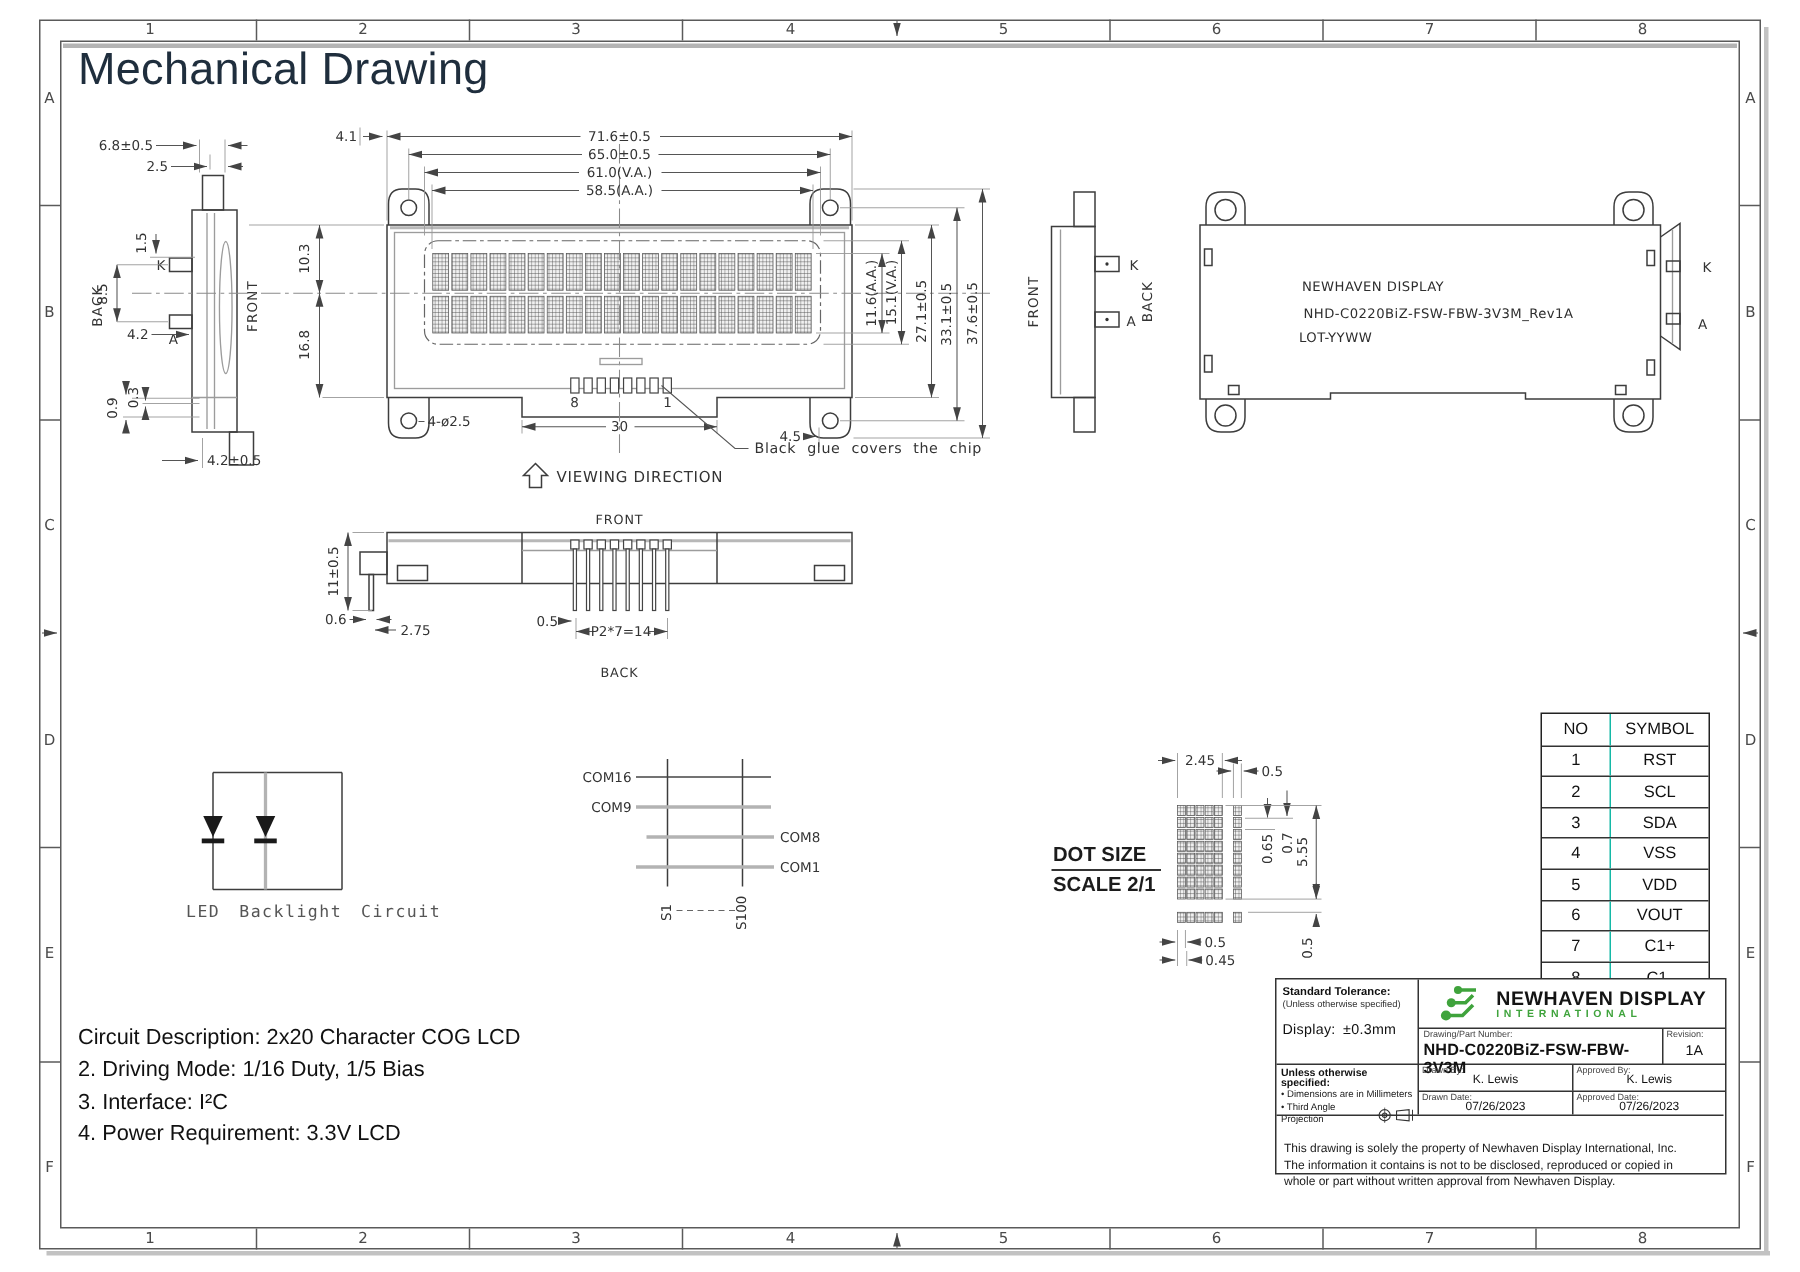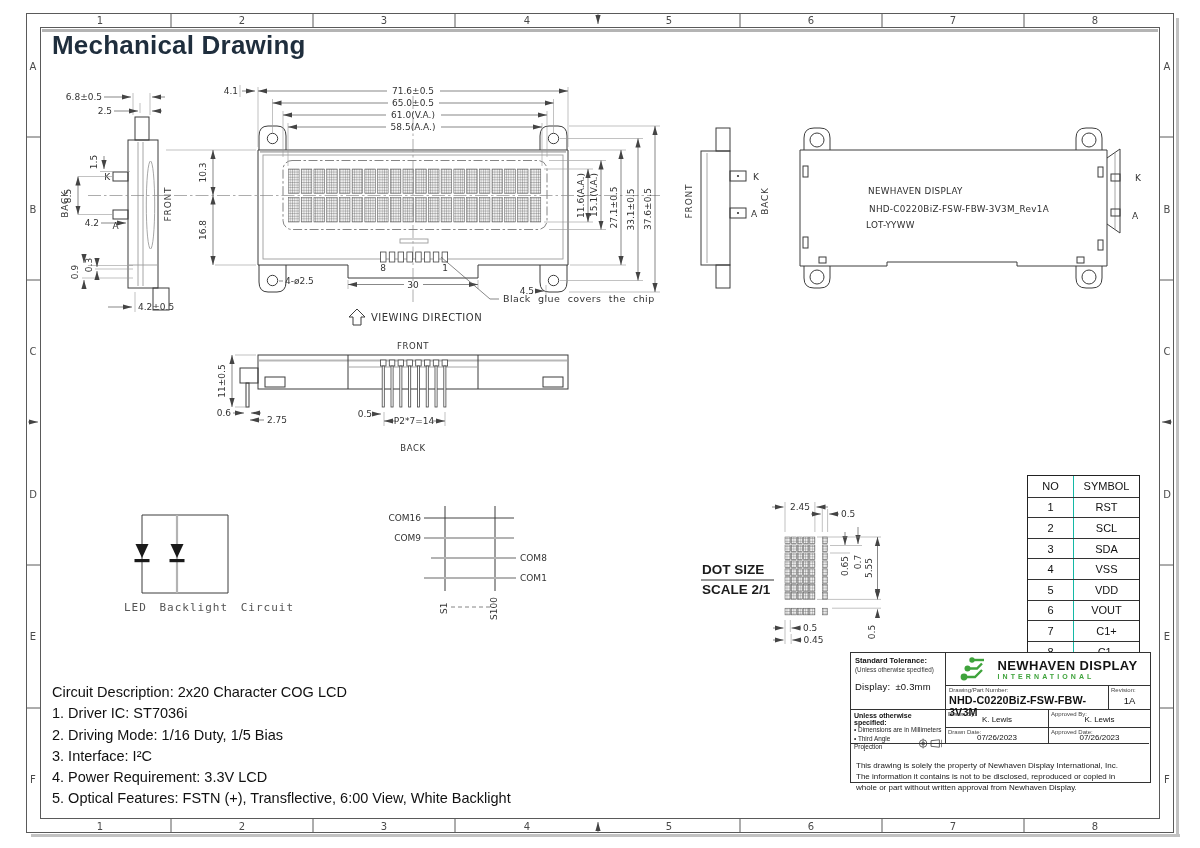--- a/index.html
+++ b/index.html
@@ -4,21 +4,21 @@
 <style>
   *{margin:0;padding:0;box-sizing:border-box}
   html,body{width:1200px;height:848px;background:#fff;font-family:"Liberation Sans",sans-serif;position:relative;overflow:hidden}
   .sheet{position:absolute;inset:0;background:#fff}
   .outer-frame{position:absolute;left:26px;top:13px;width:1148px;height:820px;border:1px solid #5a5a5a}
   .inner-frame{position:absolute;left:40px;top:27px;width:1120px;height:792px;border:1px solid #5a5a5a}
   .accent-top{position:absolute;left:42px;top:28.5px;width:1116px;height:3px;background:#b4b4b4}
   .shadow-bottom{position:absolute;left:31px;top:834px;width:1149px;height:3px;background:#c2c2c2}
   .shadow-right{position:absolute;left:1175.5px;top:18px;width:3px;height:816px;background:#c2c2c2}
   .zlab{position:absolute;transform:translate(-50%,-50%);font:10px "DejaVu Sans",sans-serif;color:#4a4a4a}
-  .title{position:absolute;left:52px;top:30px;font-size:26px;font-weight:700;color:#1f2e3d;letter-spacing:.2px}
+  .title{position:absolute;left:52px;top:30px;font-size:30px;font-weight:400;color:#1f2e3d;letter-spacing:.2px}
   svg.draw{position:absolute;left:0;top:0}
   .ln{fill:none;stroke:#3d3d3d;stroke-width:1}
   .lt{fill:none;stroke:#9c9c9c;stroke-width:.9}
   .ext{stroke:#999;stroke-width:.6;fill:none}
   .dim{stroke:#555;stroke-width:.7;fill:none}
   .fr{stroke:#5a5a5a;stroke-width:1}
   .cl{stroke:#8a8a8a;stroke-width:.7;stroke-dasharray:13 3 2.5 3;fill:none}
   .va{fill:none;stroke:#666;stroke-width:.8;stroke-dasharray:9 2.5 2.5 2.5}
   .gry{stroke:#b8b8b8;stroke-width:2;fill:none}
   text.d{font:9px "DejaVu Sans",sans-serif;fill:#333}
@@ -510,25 +510,23 @@
         <line x1="801" y1="628" x2="791.5" y2="628" class="dim" marker-end="url(#ar)"></line>
       <text class="d" x="803" y="631">0.5</text>
       <line x1="773" y1="640" x2="783.5" y2="640" class="dim" marker-end="url(#ar)"></line>
         <line x1="801.5" y1="640" x2="792.3" y2="640" class="dim" marker-end="url(#ar)"></line>
       <text class="d" x="803.5" y="643">0.45</text>
     </g>
   </svg>
 
   <div class="prod">
     <div>Circuit Description: 2x20 Character COG LCD</div>
-    <div>1. Driver IC: ST7036i</div>
     <div>2. Driving Mode: 1/16 Duty, 1/5 Bias</div>
     <div>3. Interface: I²C</div>
     <div>4. Power Requirement: 3.3V LCD</div>
-    <div>5. Optical Features: FSTN (+), Transflective, 6:00 View, White Backlight</div>
   </div>
 
   <div class="pin-table" id="pinTable">
       <div class="pt-row">
         <div class="pt-c1">NO</div>
         <div class="pt-c2">SYMBOL</div>
       </div>
       <div class="pt-row">
         <div class="pt-c1">1</div>
         <div class="pt-c2">RST</div>

